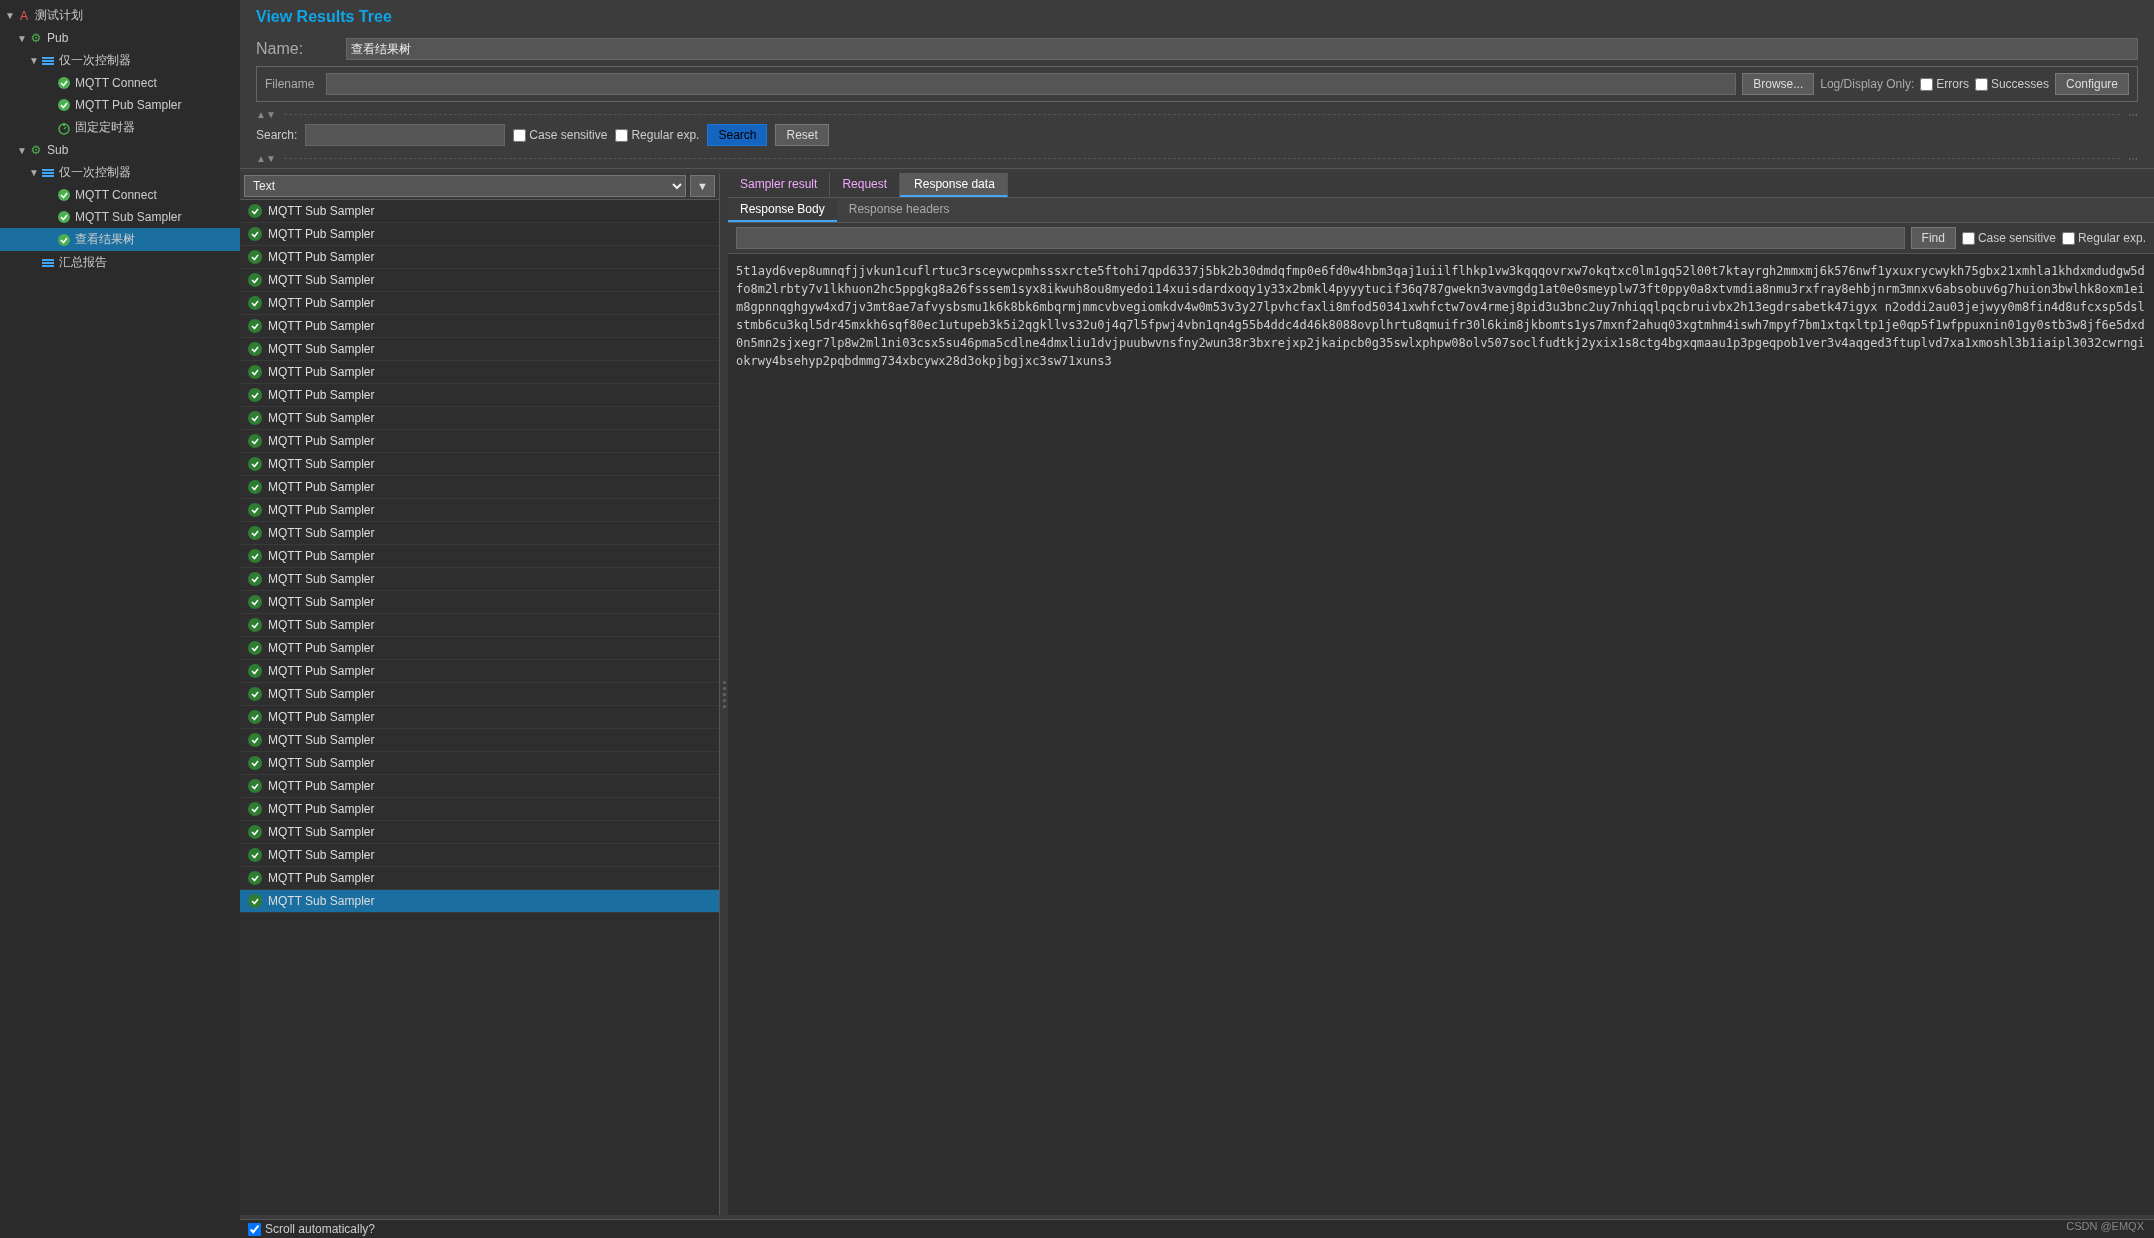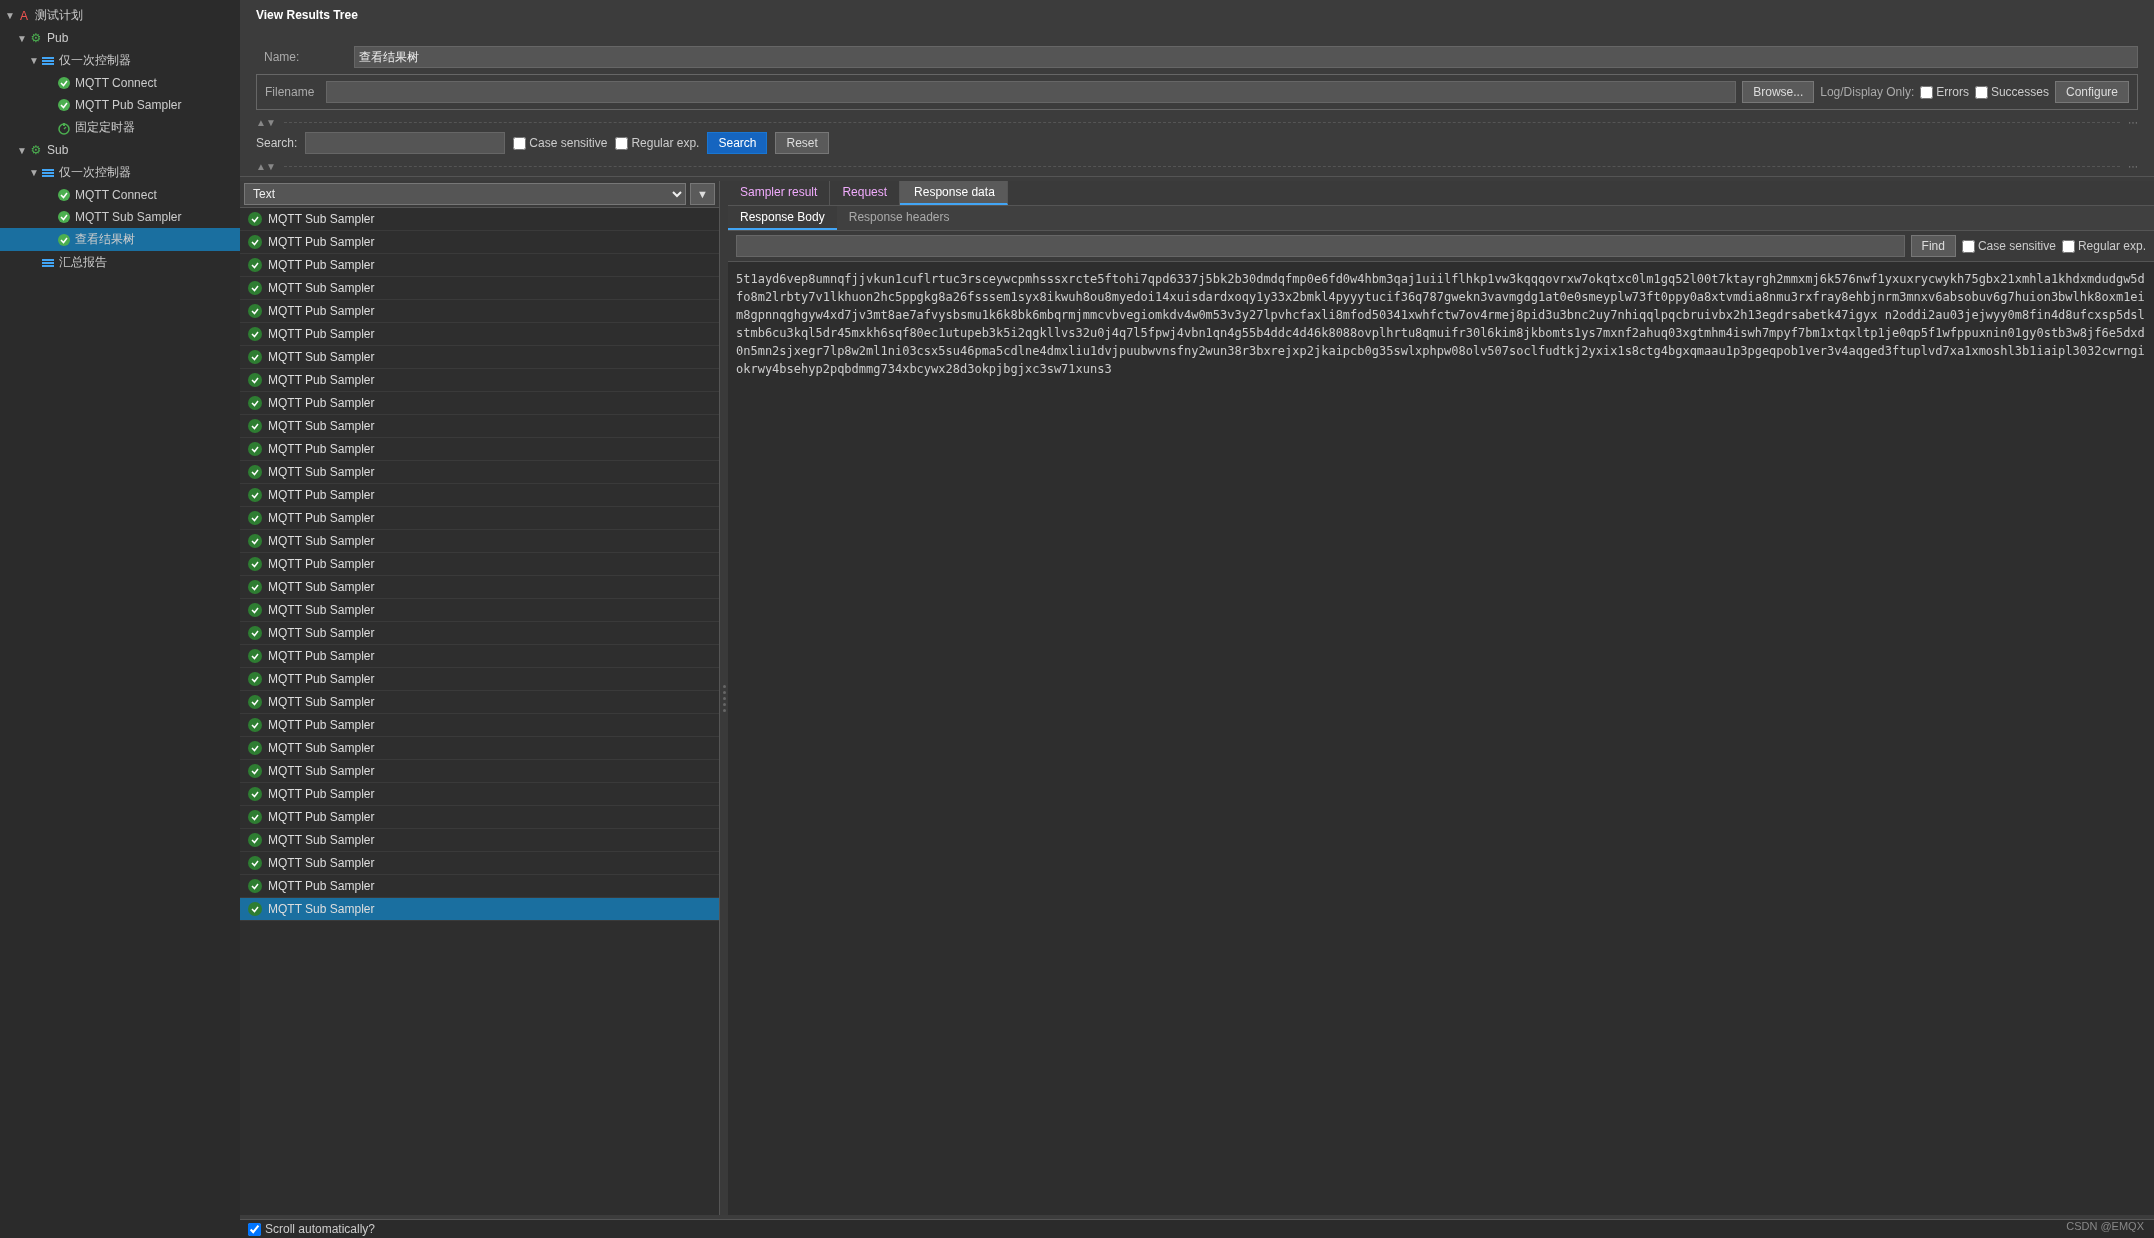--- a/index.html
+++ b/index.html
@@ -66,35 +66,34 @@
       background: #3c3c3c;
       overflow: hidden;
     }
 
     
     .panel-header {
       padding: 8px 16px 4px 16px;
       border-bottom: 1px solid #555;
     }
     .panel-title {
-      font-size: 12px;
+      font-size: 16px;
       font-weight: bold;
-      color: #ffffff;
-      margin-bottom: 24px;
+      color: #0ea5e9;
+      margin-bottom: 12px;
     }
     .form-row {
       display: flex;
       align-items: center;
       margin-bottom: 6px;
     }
     .form-label {
       width: 90px;
       color: #aaa;
-      font-size: 12px;
-      margin-left: 8px;
+      font-size: 16px;
     }
     .form-input {
       flex: 1;
       background: #555;
       border: 1px solid #666;
       color: #eee;
       padding: 2px 4px;
       font-size: 12px;
       height: 22px;
     }
@@ -129,21 +128,21 @@
       border: 1px solid #777;
       color: #ddd;
       padding: 2px 10px;
       cursor: pointer;
       font-size: 12px;
       height: 22px;
     }
     .btn-blue {
       background: #1565c0;
       border-color: #1976d2;
-      color: #ffffff;
+      color: #000000;
     }
     .log-label { color: #aaa; font-size: 12px; }
     .checkbox-label {
       display: flex;
       align-items: center;
       gap: 3px;
       color: #ccc;
       font-size: 12px;
     }
     .checkbox-label input { cursor: pointer; }

